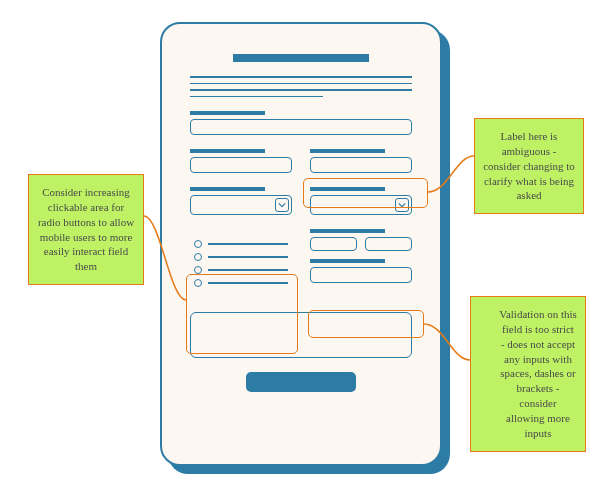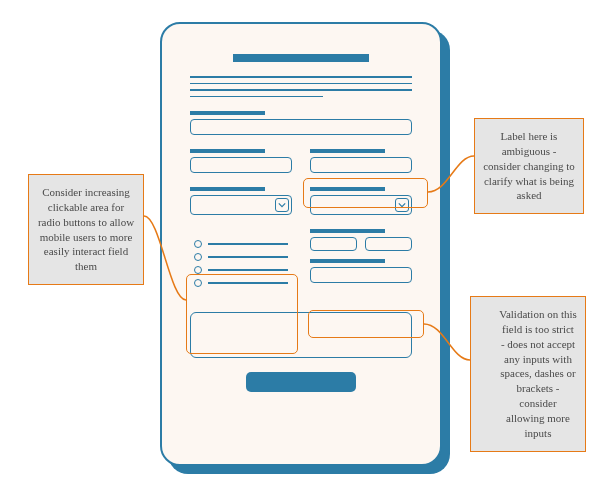--- a/index.html
+++ b/index.html
@@ -95,21 +95,21 @@
   }
   .hl-label { left: 303px; top: 178px; width: 125px; height: 30px; }
   .hl-radios { left: 186px; top: 274px; width: 112px; height: 80px; }
   .hl-valid { left: 308px; top: 310px; width: 116px; height: 28px; }
 
   
   .note {
     position: absolute;
     width: 116px;
     border: 1.5px solid #e67a17;
-    background: #e5e5e5;
+    background: #bef264;
     padding: 10px 8px;
     font-size: 11px;
     line-height: 1.35;
     color: #4a4a4a;
     text-align: center;
   }
   .note-left { left: 28px; top: 174px; }
   .note-top-right { left: 474px; top: 118px; width: 110px; }
   .note-bot-right { left: 470px; top: 296px; width: 116px; padding-left: 28px; }
 

